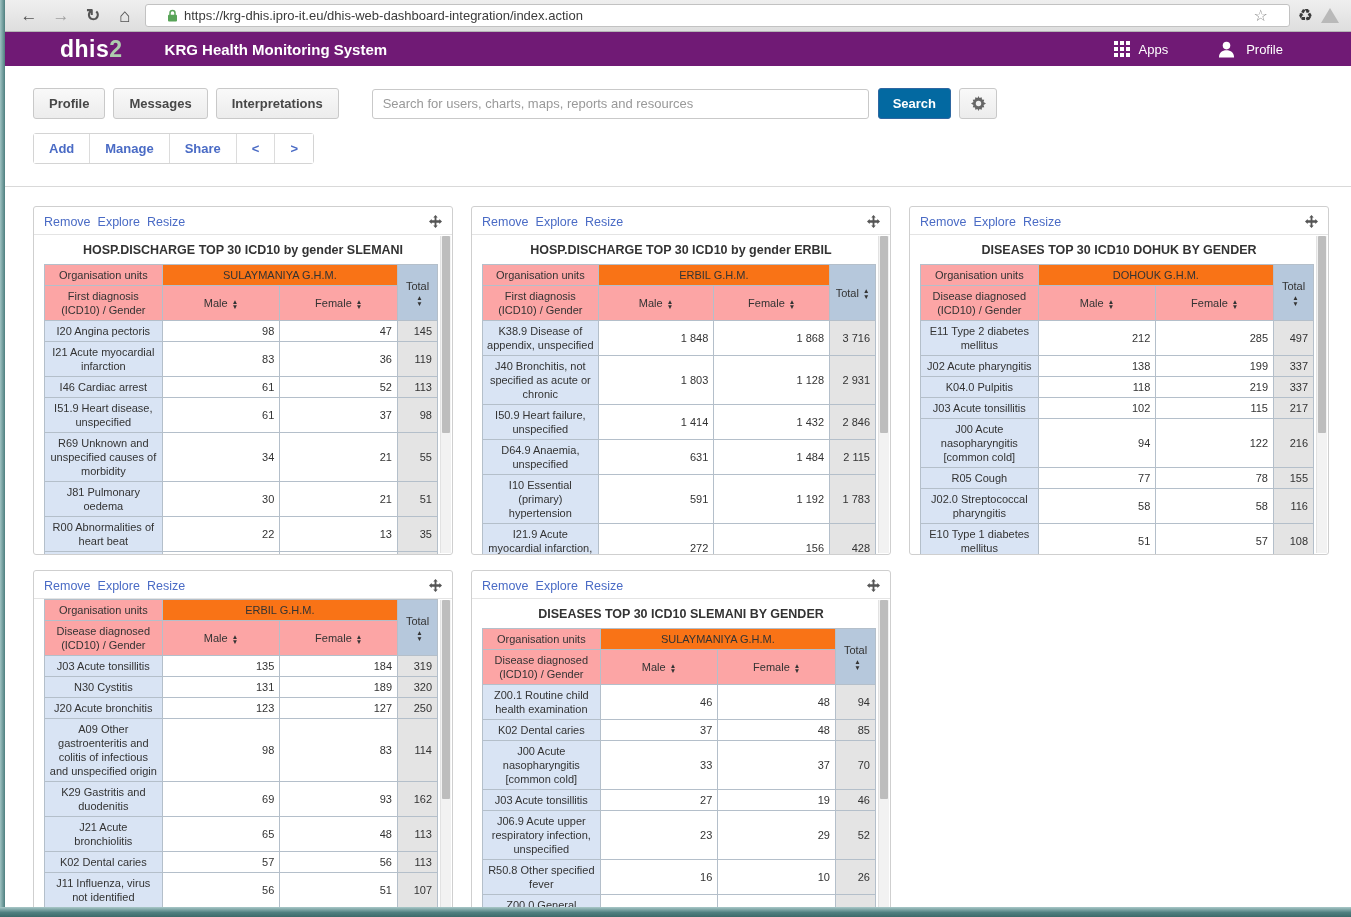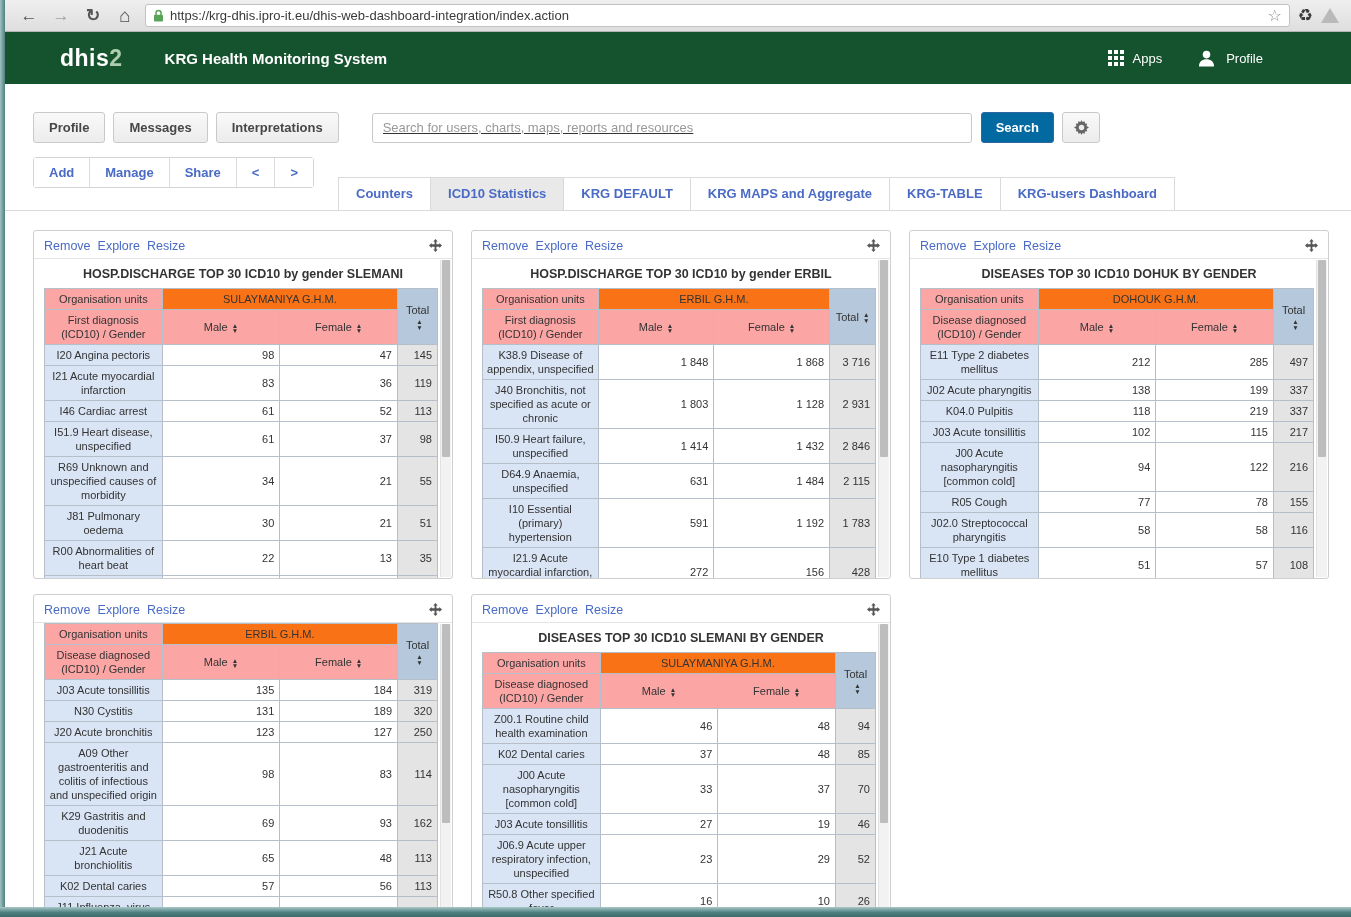--- a/index.html
+++ b/index.html
@@ -13,44 +13,44 @@
                  background:linear-gradient(180deg,#a9c8c8,#4f8080 55%,#3c6a6a); z-index:60; }
   .page { margin-left:5px; }
 
   
   .chrome { height:32px; background:linear-gradient(#efefef,#dedede);
             border-bottom:1px solid #b5b5b5; display:flex; align-items:center;
             padding:0 10px 0 12px; gap:8px; }
   .nav-ico { font-size:17px; font-weight:bold; color:#555; width:24px; text-align:center; cursor:pointer; }
   .nav-ico.fwd { color:#9f9f9f; }
   .urlbar { flex:1; height:23px; background:#fff; border:1px solid #c2c2c2; border-radius:3px;
-            display:flex; align-items:center; padding:0 7px; gap:6px; }
+            display:flex; align-items:center; padding:0 21px; gap:6px; }
   .url-text { font-size:13px; color:#3a3a3a; white-space:nowrap; overflow:hidden; }
   .star { margin-left:auto; font-size:16px; color:#8a8a8a; }
   .ext-ico { font-size:17px; color:#3b3b3b; }
   .drive-tri { width:0; height:0; border-left:9px solid transparent; border-right:9px solid transparent;
                border-bottom:15px solid #b9b9b9; margin-right:2px; }
 
   
-  .gheader { height:52px; background:#14532d; display:flex; align-items:center; color:#fff; }
+  .gheader { height:34px; background:#701a75; display:flex; align-items:center; color:#fff; }
   .logo { margin-left:55px; font-size:23px; font-weight:bold; letter-spacing:0.5px; }
   .logo .accent { color:#aecdae; }
   .app-title { margin-left:42px; font-size:15px; font-weight:bold; }
-  .hdr-right { margin-left:auto; margin-right:88px; display:flex; gap:34px; align-items:center; }
+  .hdr-right { margin-left:auto; margin-right:68px; display:flex; gap:48px; align-items:center; }
   .hdr-item { display:flex; align-items:center; gap:9px; font-size:13px; cursor:pointer; }
   .grid-ico { display:grid; grid-template-columns:repeat(3,4px); grid-template-rows:repeat(3,4px); gap:2px; }
   .grid-ico span { background:#fff; }
 
   
-  .toolbar { padding:22px 0 11px 28px; display:flex; align-items:center; background:#fff;margin-top:6px; }
+  .toolbar { padding:22px 0 11px 28px; display:flex; align-items:center; background:#fff; }
   .tb-btn { height:31px; padding:0 15px; margin-right:8px; background:linear-gradient(#f9f9f9,#ececec);
             border:1px solid #c9c9c9; border-radius:3px; font-size:13px; font-weight:bold; color:#474747;
             font-family:"Liberation Sans",sans-serif; cursor:pointer; }
-  .search-input { width:600px; height:30px; border:1px solid #c9c9c9; border-radius:3px; padding:0 10px;
-                  font-size:13px; color:#333; margin-left:25px; font-family:"Liberation Sans",sans-serif;text-decoration:underline; }
+  .search-input { width:497px; height:30px; border:1px solid #c9c9c9; border-radius:3px; padding:0 10px;
+                  font-size:13px; color:#333; margin-left:25px; font-family:"Liberation Sans",sans-serif; }
   .search-input::placeholder { color:#999; }
   .search-btn { height:31px; padding:0 14px; margin-left:9px; background:#0369a1; border:1px solid #2f67a1;
                 color:#fff; font-weight:bold; border-radius:3px; font-size:13px; cursor:pointer;
                 font-family:"Liberation Sans",sans-serif; }
   .gear-btn { height:31px; width:38px; margin-left:8px; background:linear-gradient(#f9f9f9,#ececec);
               border:1px solid #c9c9c9; border-radius:3px; cursor:pointer; display:inline-flex;
               align-items:center; justify-content:center; }
 
   
   .navrow { display:flex; align-items:flex-end; padding-left:28px; border-bottom:1px solid #d9d9d9; margin-top:3px; }
@@ -164,28 +164,20 @@
   </div>
 
   <div class="navrow">
     <div class="action-group" id="action-group">
         <span class="action">Add</span>
         <span class="action">Manage</span>
         <span class="action">Share</span>
         <span class="action">&lt;</span>
         <span class="action">&gt;</span>
       </div>
-    <div class="tabs" id="tabs">
-        <span class="tab">Counters</span>
-        <span class="tab active">ICD10 Statistics</span>
-        <span class="tab">KRG DEFAULT</span>
-        <span class="tab">KRG MAPS and Aggregate</span>
-        <span class="tab">KRG-TABLE</span>
-        <span class="tab">KRG-users Dashboard</span>
-      </div>
   </div>
 
   <div class="dash">
     <div class="dashrow r1" id="dashrow-1">
         <div class="widget">
     <div class="whead">
       <span class="wlinks"><a class="wlink">Remove</a><a class="wlink">Explore</a><a class="wlink">Resize</a></span>
       <span class="move">
         <svg width="13" height="13" viewBox="0 0 14 14">
                 <path fill="#555" d="M7 0l2.4 2.6H8v3.1h3.1V4.2L14 7l-2.9 2.8V8.3H8v3.1h1.4L7 14l-2.4-2.6H6V8.3H2.9v1.5L0 7l2.9-2.8v1.5H6V2.6H4.6z"></path>

